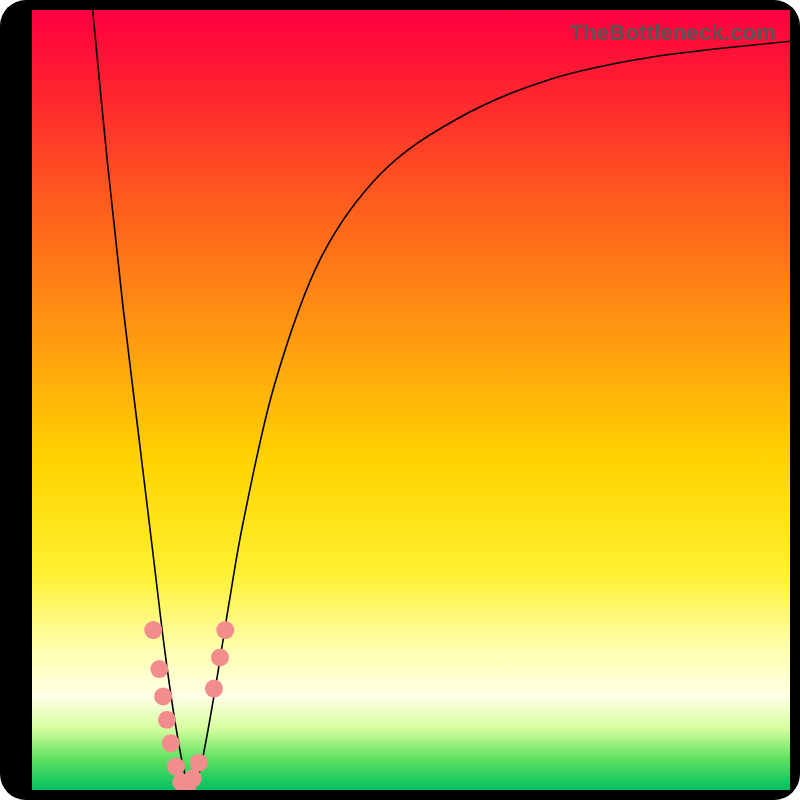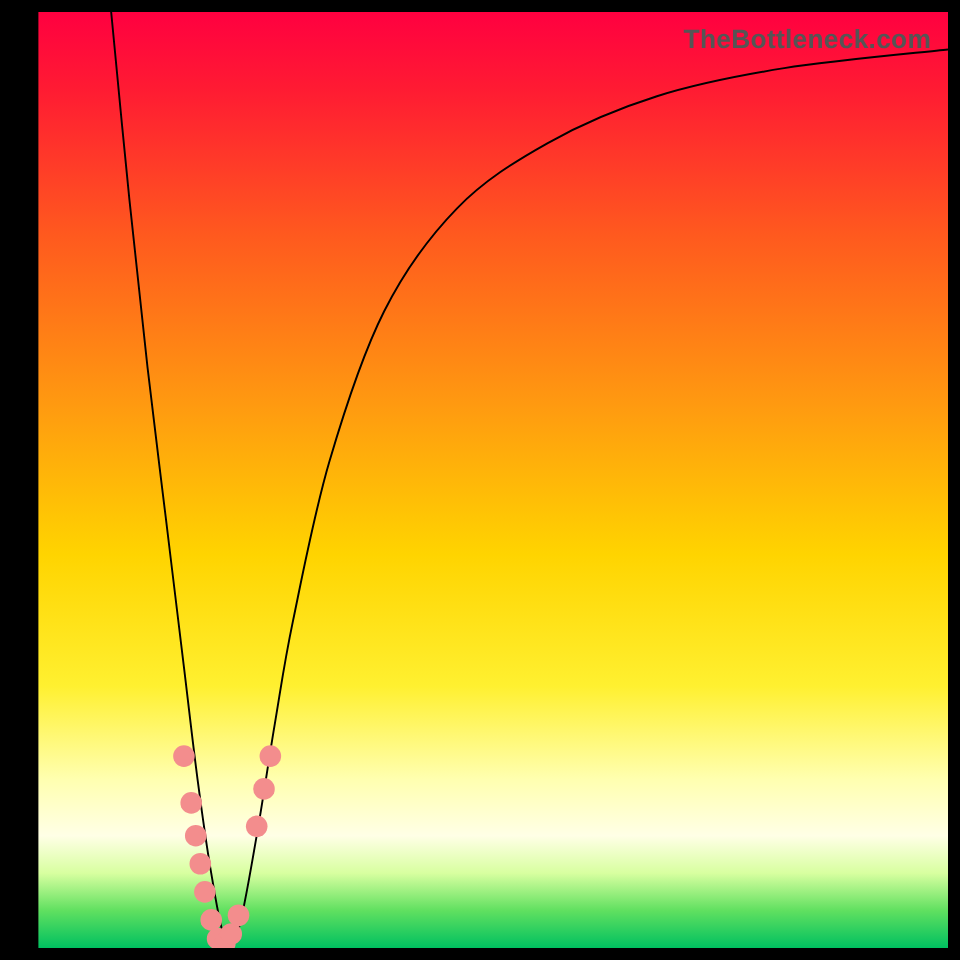--- a/index.html
+++ b/index.html
@@ -2,20 +2,21 @@
 <html><head>
 <meta charset="utf-8">
 <style>
   * { margin: 0; padding: 0; box-sizing: border-box; }
   html, body { width: 800px; height: 800px; overflow: hidden; }
   .frame {
     width: 800px;
     height: 800px;
     background: #000;
     position: relative;
+    border-radius: 26px;
   }
   .plot {
     position: absolute;
     left: 32px;
     top: 10px;
     width: 758px;
     height: 780px;
     background: linear-gradient(to bottom,
       #ff0040 0%,
       #ff1a33 8%,

